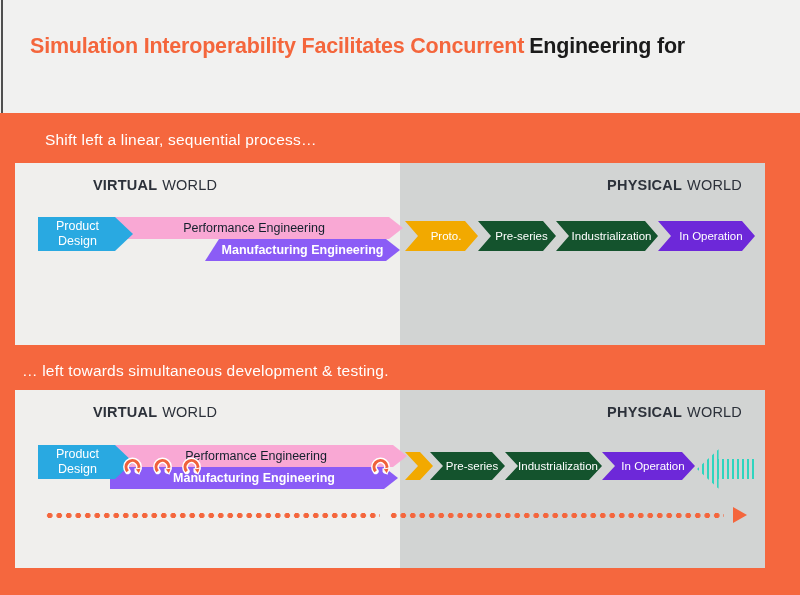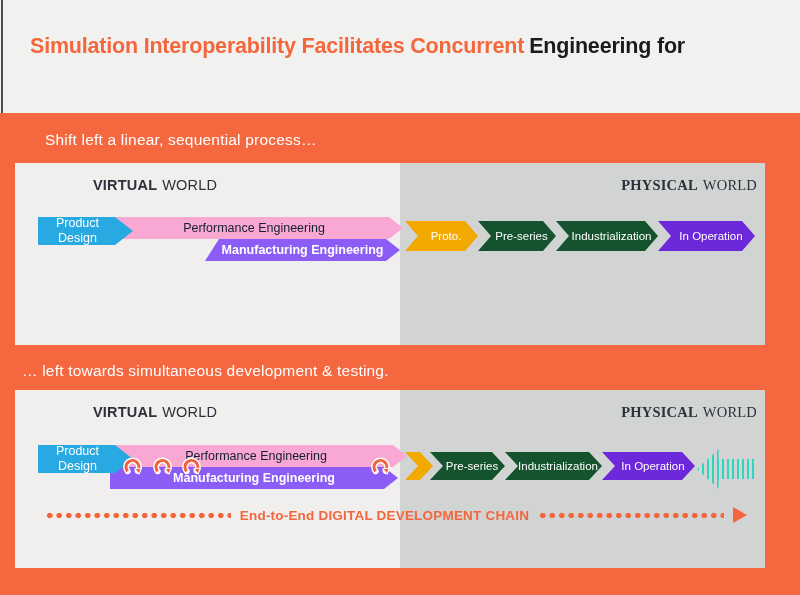--- a/index.html
+++ b/index.html
@@ -25,32 +25,32 @@
   .panel { position:absolute; left:15px; width:750px; }
   #panel1 { top:163px; height:182px; }
   #panel2 { top:390px; height:178px; }
   .half-left  { position:absolute; left:0; top:0; bottom:0; width:385px; background:#F0EFED; }
   .half-right { position:absolute; left:385px; top:0; bottom:0; right:0; background:#D2D4D3; }
 
   .world-label { position:absolute; top:14px; font-size:14.5px; color:#2C313A; letter-spacing:0.2px;margin-left:48px; }
   .world-label b { font-weight:700; }
   .world-label .rest { font-weight:400; margin-left:5px; }
   .wl-left  { left:30px; }
-  .wl-right { right:8px;font-family:Liberation Serif, serif; }
+  .wl-right { right:23px; }
 
   
   .band { position:absolute; height:22px; display:flex; align-items:center; justify-content:center;
           font-size:12.5px; white-space:nowrap; }
   .band-perf { background:#f9a8d4; color:#13202C;
                clip-path:polygon(0 0, calc(100% - 14px) 0, 100% 50%, calc(100% - 14px) 100%, 0 100%); }
   .band-manu { background:#8b5cf6; color:#FFFFFF;font-weight:bold; }
   #panel1 .band-manu { clip-path:polygon(14px 0, calc(100% - 14px) 0, 100% 50%, calc(100% - 14px) 100%, 0 100%); }
   #panel2 .band-manu { clip-path:polygon(0 0, calc(100% - 14px) 0, 100% 50%, calc(100% - 14px) 100%, 0 100%); }
 
-  .product { position:absolute; left:23px; width:95px; height:28px; background:#29A9E1; color:#FFFFFF;
+  .product { position:absolute; left:23px; width:95px; height:34px; background:#29A9E1; color:#FFFFFF;
              clip-path:polygon(0 0, 77px 0, 100% 50%, 77px 100%, 0 100%);
              display:flex; align-items:center; justify-content:center; text-align:center;
              font-size:12.5px; line-height:15px; padding-right:16px; z-index:3; }
   #panel1 .product { top:54px; }
   #panel2 .product { top:55px; }
 
   #panel1 .band-perf { left:90px;  top:54px; width:298px; }
   #panel1 .band-manu { left:190px; top:76px; width:195px; }
   #panel2 .band-perf { left:90px;  top:55px; width:302px; }
   #panel2 .band-manu { left:95px;  top:77px; width:288px; }
@@ -169,17 +169,16 @@
 
   <div class="chev chev-amber" id="p2-stub"></div>
   <div class="chev chev-navy" id="p2-pre">Pre-series</div>
   <div class="chev chev-navy" id="p2-ind">Industrialization</div>
   <div class="chev chev-teal" id="p2-inop">In Operation</div>
 
   <div class="feedback-arrow"></div>
 
   <div class="chain">
     <div class="dots"></div>
-    <div class="chain-label">End-to-End DIGITAL DEVELOPMENT CHAIN</div>
     <div class="dots"></div>
     <div class="chain-arrow"></div>
   </div>
 </section>
 
 </body></html>

